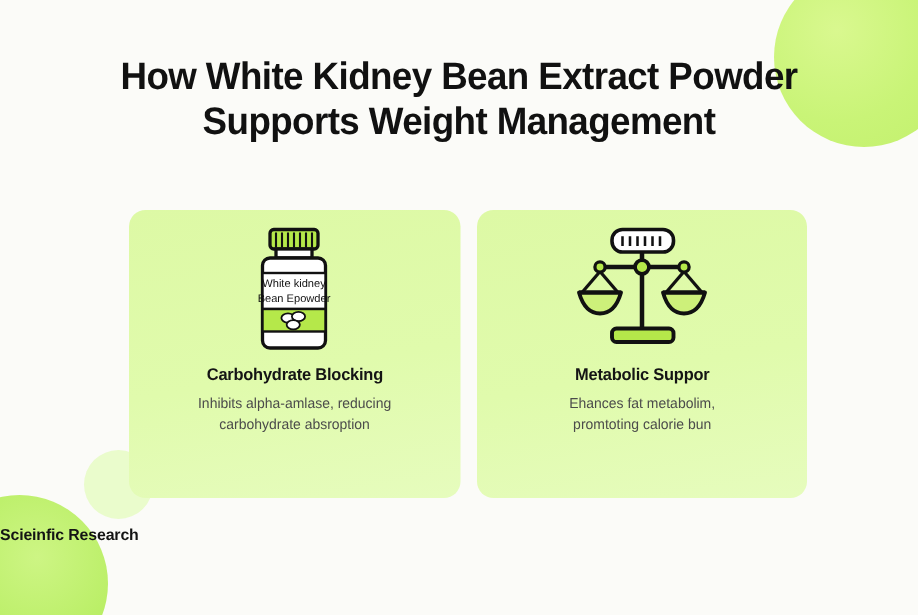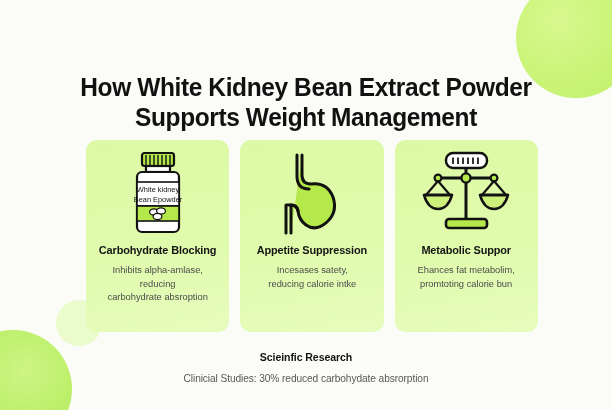--- a/index.html
+++ b/index.html
@@ -30,21 +30,20 @@
     background:#e6fbc4;
     opacity:.85;
   }
 
   
   .title{
     position:absolute;
     left:0; right:0; top:36px;
     text-align:center;
     z-index:3;
-    margin-top:36px;
   }
   .title-line{
     display:block;
     font-size:25.5px;
     line-height:30px;
     font-weight:700;
     letter-spacing:-0.4px;
     color:#111111;
     transform:scaleX(.96);
   }
@@ -89,21 +88,20 @@
     text-align:center;
     margin-top:7px;
     padding:0 7px;
     transform:scaleX(.97);
   }
 
   
   .footer{
     position:absolute;
     left:0; right:0; top:351px;
-    text-align:center;
     z-index:3;
   }
   .footer-title{
     font-size:10.6px;
     font-weight:700;
     color:#141414;
     letter-spacing:-0.1px;
   }
   .footer-sub{
     font-size:10.2px;
@@ -157,34 +155,20 @@
         </g>
       </svg>
     </div>
     <div class="card-title">Carbohydrate Blocking</div>
     <div class="card-desc">
       <span>Inhibits alpha-amlase, reducing</span><br>
       <span>carbohydrate absroption</span>
     </div>
   </div>
 
-  <div class="card">
-    <div class="card-icon">
-      <svg width="74" height="90" viewBox="0 0 74 90">
-        <path d="M27 6 L27 26 Q27 35 36 35 Q52 33 58 48 Q63 63 52 73 Q41 83 31 76 Q24 71 23 62 Q22 56 16 56 L16 84" fill="#b5e84a" stroke="#111" stroke-width="3" stroke-linecap="round" stroke-linejoin="round"></path>
-        <path d="M22 6 L22 27 Q22 40 34 40" fill="none" stroke="#111" stroke-width="3" stroke-linecap="round"></path>
-        <path d="M23 62 Q22 56 16 56 L11 56 L11 84" fill="none" stroke="#111" stroke-width="3" stroke-linecap="round" stroke-linejoin="round"></path>
-      </svg>
-    </div>
-    <div class="card-title">Appetite Suppression</div>
-    <div class="card-desc">
-      <span>Incesases satety,</span><br>
-      <span>reducing calorie intke</span>
-    </div>
-  </div>
 
   <div class="card">
     <div class="card-icon">
       <svg width="96" height="90" viewBox="0 0 96 90">
 
         <rect x="28" y="4" width="41" height="15" rx="7" fill="#fff" stroke="#111" stroke-width="2.4"></rect>
         <g stroke="#111" stroke-width="1.7">
           <line x1="35" y1="8.5" x2="35" y2="15"></line>
             <line x1="40" y1="8.5" x2="40" y2="15"></line>
           <line x1="45" y1="8.5" x2="45" y2="15"></line>
@@ -217,14 +201,13 @@
     <div class="card-desc">
       <span>Ehances fat metabolim,</span><br>
       <span>promtoting calorie bun</span>
     </div>
   </div>
 
 </div>
 
 <div class="footer">
   <div class="footer-title">Scieinfic Research</div>
-  <div class="footer-sub">Clinicial Studies: 30% reduced carbohydate absrorption</div>
 </div>
 
 </body></html>

